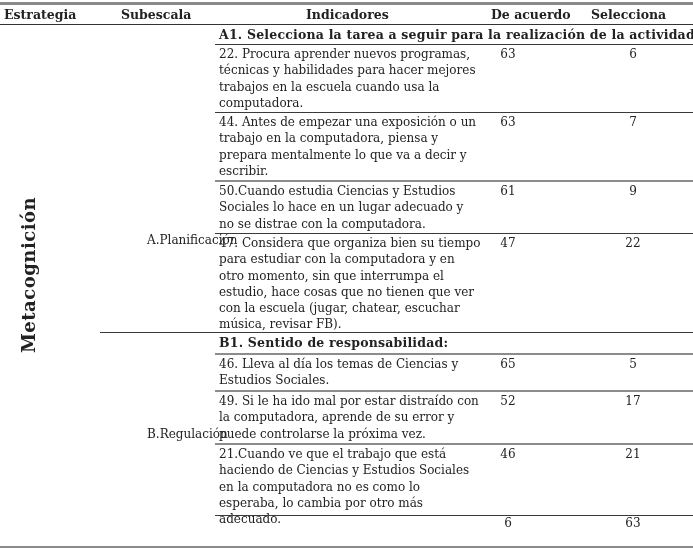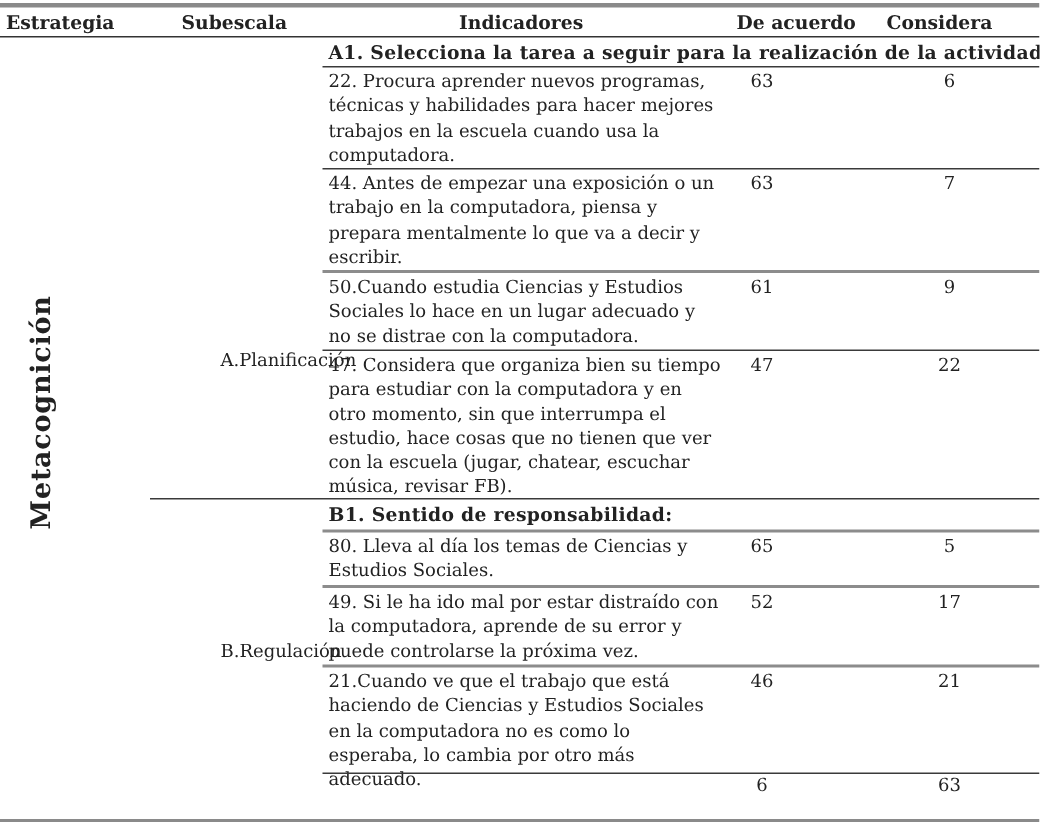--- a/index.html
+++ b/index.html
@@ -25,21 +25,21 @@
 </head>
 <body>
 
 <div class="tbl">
   <div class="rule-top"></div>
 
   <div class="hcell" style="left:4px">Estrategia</div>
   <div class="hcell" style="left:121px">Subescala</div>
   <div class="hcell" style="left:306px">Indicadores</div>
   <div class="hcell" style="left:491px">De acuerdo</div>
-  <div class="hcell" style="left:591px">Considera</div>
+  <div class="hcell" style="left:591px">Selecciona</div>
   <div class="rule-head"></div>
 
   <div class="vlabel">
     <span>Metacognición</span>
   </div>
 
   <div class="subesc" style="top:233px">A.Planificación</div>
   <div class="subesc" style="top:427px">B.Regulación</div>
 
   <div class="sec" style="top:27px">A1. Selecciona la tarea a seguir para la realización de la actividad:</div>
@@ -61,21 +61,21 @@
   <div class="sep" style="left:215px; width:478px; top:233px"></div>
 
   <div class="ind" style="top:235px">47. Considera que organiza bien su tiempo para estudiar con la computadora y en otro momento, sin que interrumpa el estudio, hace cosas que no tienen que ver con la escuela (jugar, chatear, escuchar música, revisar FB).</div>
   <div class="num a" style="top:236px">47</div>
   <div class="num d" style="top:236px">22</div>
   <div class="sep" style="left:100px; width:593px; top:332px"></div>
 
   <div class="sec" style="top:335px">B1. Sentido de responsabilidad:</div>
   <div class="sep grey" style="left:215px; width:478px; top:353px"></div>
 
-  <div class="ind" style="top:356px">80. Lleva al día los temas de Ciencias y Estudios Sociales.</div>
+  <div class="ind" style="top:356px">46. Lleva al día los temas de Ciencias y Estudios Sociales.</div>
   <div class="num a" style="top:357px">65</div>
   <div class="num d" style="top:357px">5</div>
   <div class="sep grey" style="left:215px; width:478px; top:390px"></div>
 
   <div class="ind" style="top:393px">49. Si le ha ido mal por estar distraído con la computadora, aprende de su error y puede controlarse la próxima vez.</div>
   <div class="num a" style="top:394px">52</div>
   <div class="num d" style="top:394px">17</div>
   <div class="sep grey" style="left:215px; width:478px; top:443px"></div>
 
   <div class="ind" style="top:446px">21.Cuando ve que el trabajo que está haciendo de Ciencias y Estudios Sociales en la computadora no es como lo esperaba, lo cambia por otro más adecuado.</div>

